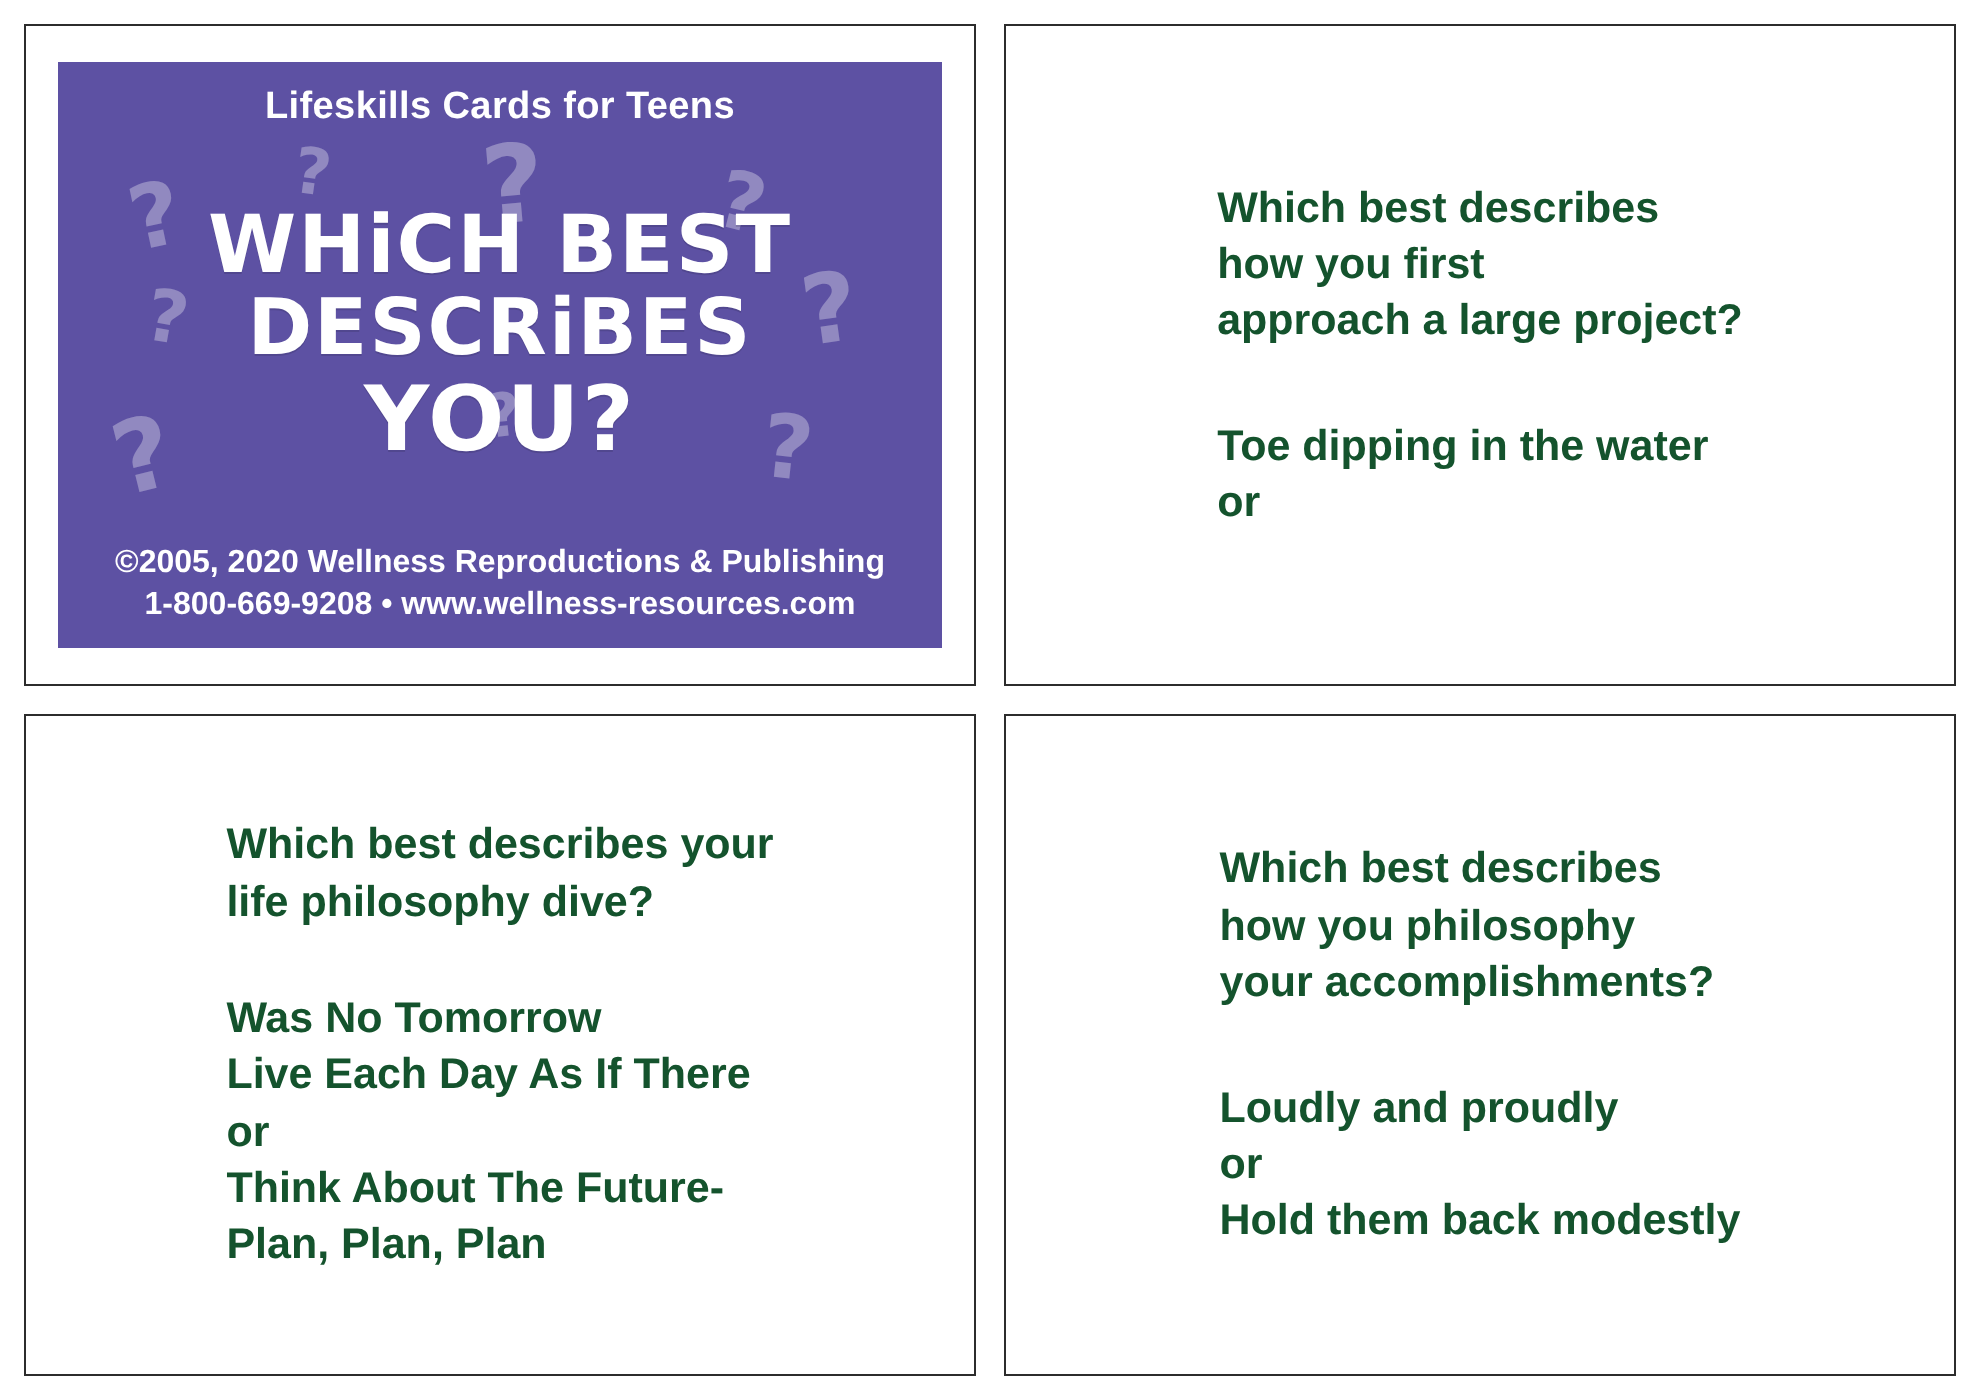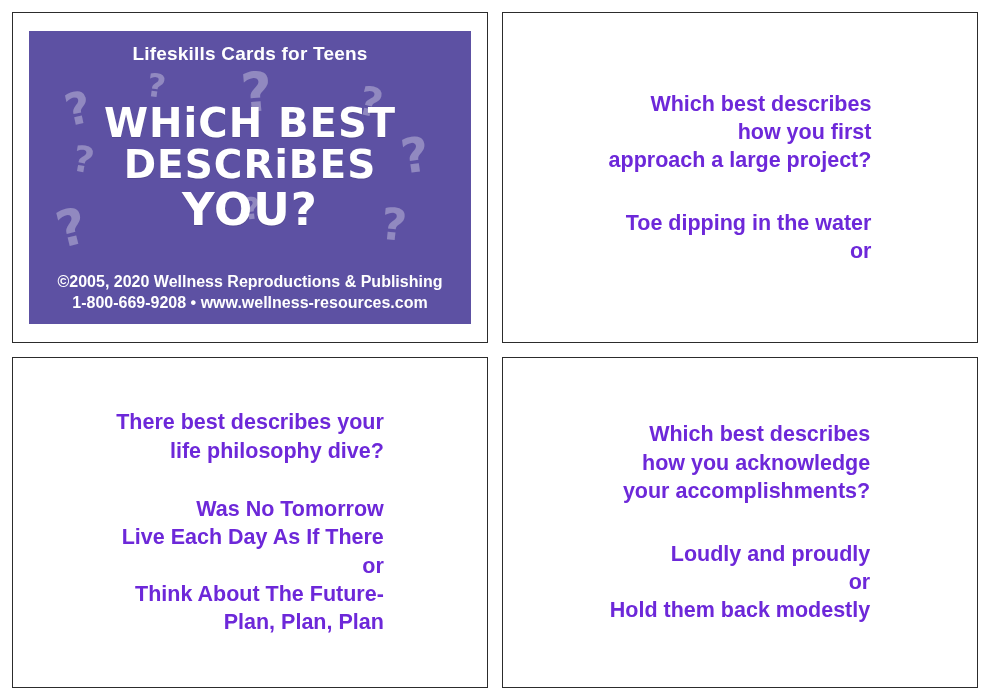--- a/index.html
+++ b/index.html
@@ -100,22 +100,22 @@
     position: absolute;
     color: rgba(255,255,255,0.32);
     font-family: "DejaVu Sans", sans-serif;
     font-weight: bold;
     z-index: 1;
     user-select: none;
   }
 
   
   .q-body {
-    text-align: right;
-    color: #6d28d9;
+    text-align: left;
+    color: #14532d;
     font-weight: bold;
     padding: 10px 14px;
   }
   .q-prompt {
     font-size: 21px;
     line-height: 1.32;
   }
   .q-gap {
     height: 34px;
   }
@@ -176,39 +176,39 @@
       <div class="q-options">
         <div>Toe dipping in the water</div>
         <div class="q-or">or</div>
       </div>
     </div>
   </div>
 
   <div class="card card-3">
     <div class="q-body">
       <div class="q-prompt">
-        <div>There best describes your</div>
+        <div>Which best describes your</div>
         <div>life philosophy dive?</div>
       </div>
       <div class="q-gap"></div>
       <div class="q-options">
         <div>Was No Tomorrow</div>
         <div>Live Each Day As If There</div>
         <div class="q-or">or</div>
         <div>Think About The Future-</div>
         <div>Plan, Plan, Plan</div>
       </div>
     </div>
   </div>
 
   <div class="card card-4">
     <div class="q-body">
       <div class="q-prompt">
         <div>Which best describes</div>
-        <div>how you acknowledge</div>
+        <div>how you philosophy</div>
         <div>your accomplishments?</div>
       </div>
       <div class="q-gap"></div>
       <div class="q-options">
         <div>Loudly and proudly</div>
         <div class="q-or">or</div>
         <div>Hold them back modestly</div>
       </div>
     </div>
   </div>

